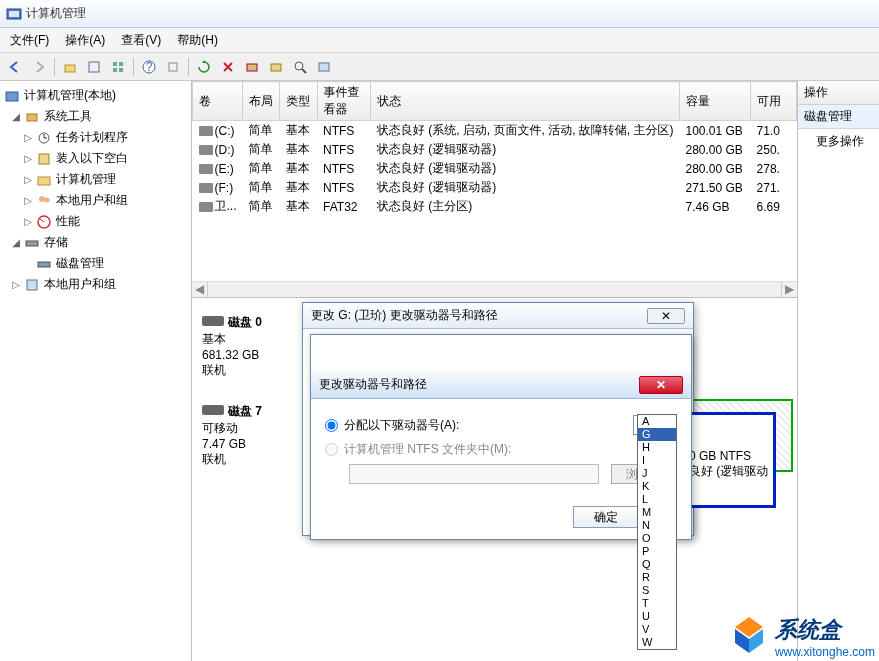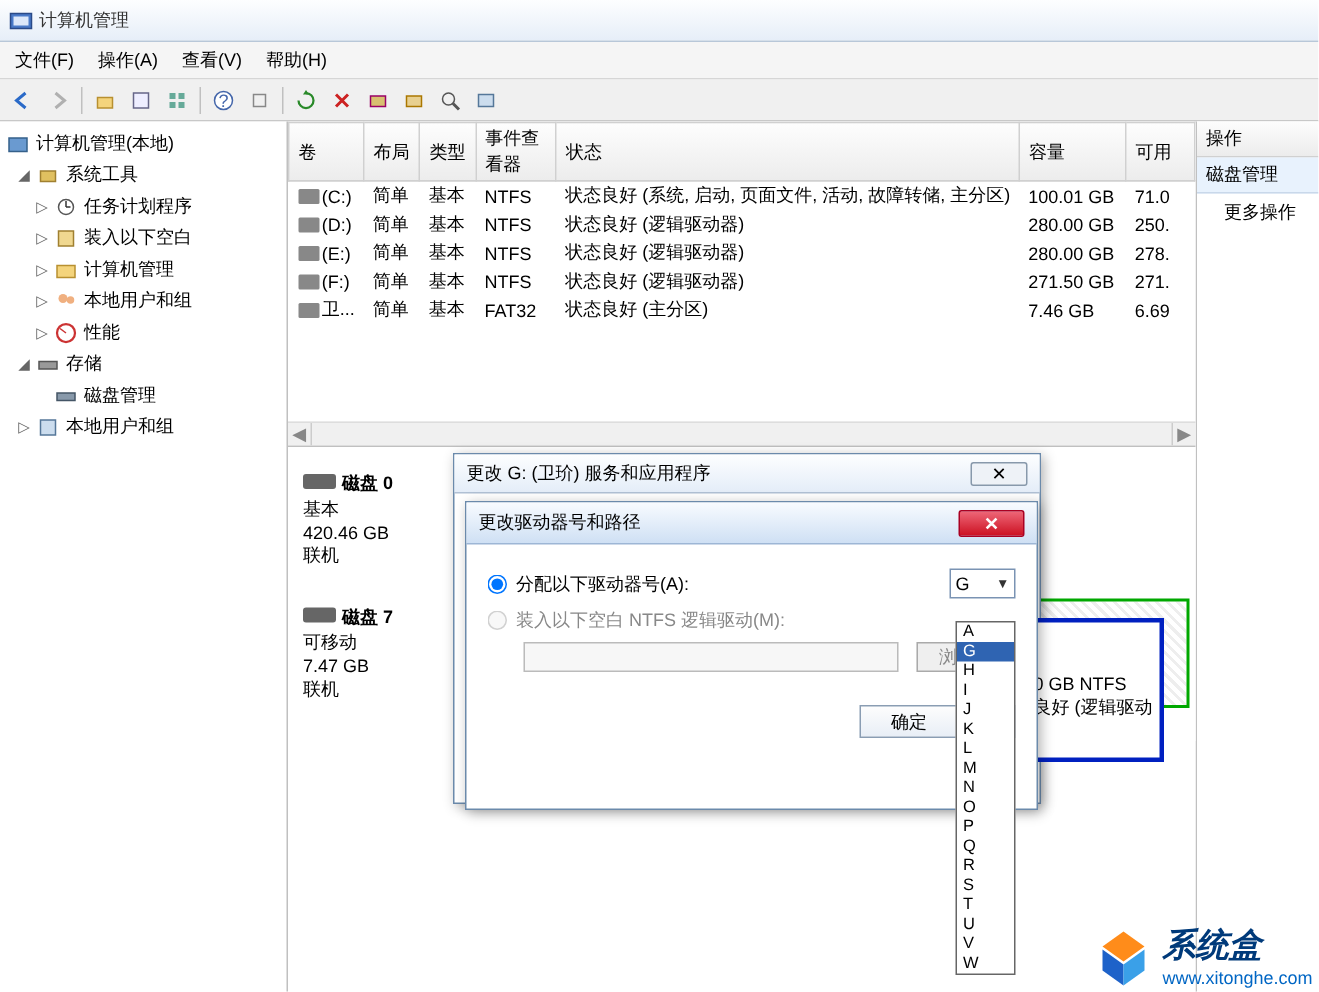--- a/index.html
+++ b/index.html
@@ -48,41 +48,41 @@
 .action-section { background: #e8f2fd; border-bottom: 1px solid #c9d8ea; padding: 3px 6px; }
 .action-more { padding: 4px 6px 4px 18px; }
 
 
 .dlg { position: absolute; background: #fff; border: 1px solid #6b8aab; box-shadow: 2px 2px 8px rgba(0,0,0,.3); }
 .dlg-outer { left: 302px; top: 302px; width: 392px; height: 234px; }
 .dlg-title-outer { height: 26px; background: linear-gradient(#fdfeff,#e4edf8); border-bottom:1px solid #b0c0d4; display:flex; align-items:center; padding:0 8px; }
 .dlg-close-o { margin-left:auto; width:38px; height:16px; border:1px solid #8899ab; border-radius:2px; display:flex; align-items:center; justify-content:center; background:#eef2f7; font-size:10px; }
 
 .dlg-inner { left: 310px; top: 334px; width: 382px; height: 206px; z-index: 10; }
-.dlg-title-inner { height: 28px; background: linear-gradient(#f8fbff,#cfe0f4); border-bottom:1px solid #9db6d5; display:flex; align-items:center; padding:12px 8px; }
+.dlg-title-inner { height: 28px; background: linear-gradient(#f8fbff,#cfe0f4); border-bottom:1px solid #9db6d5; display:flex; align-items:center; padding:12px 8px;margin-top:36px; }
 .dlg-close-x { margin-left:auto; width: 44px; height: 18px; background: linear-gradient(#e67,#c12); border:1px solid #a02; border-radius:2px; color:#fff; display:flex; align-items:center; justify-content:center; font-weight:bold; }
 .dlg-body { padding: 10px 14px; }
 .radio-row { display:flex; align-items:center; gap:6px; margin: 6px 0; }
 .drive-select { width: 44px; height: 20px; border:1px solid #7a93b3; background:#fff; display:inline-flex; align-items:center; justify-content:space-between; padding:0 3px; }
 .drive-select .arrow { font-size:9px; color:#333; }
 .path-input { width: 250px; height: 20px; border:1px solid #bbb; background:#f7f7f7; }
 .browse-btn { width:54px; height:20px; border:1px solid #aaa; background:#efefef; color:#888; margin-left:6px; }
 .dlg-btnrow { display:flex; justify-content:flex-end; gap:8px; padding: 6px 14px 0 14px; }
 .dlg-btn { width:66px; height:22px; border:1px solid #8a9db3; background:linear-gradient(#fdfdfd,#e8eef6); }
 
 
 .drive-dropdown { position:absolute; left: 637px; top: 414px; width: 40px; background:#fff; border:1px solid #666; z-index: 50; max-height: 248px; overflow:hidden; }
 .drive-dropdown div { padding: 0 4px; height: 13px; line-height:13px; font-size:11px; }
 .drive-dropdown div.sel { background:#2f64b2; color:#fff; }
 
 
 .ghost-part { position:absolute; left: 684px; top: 412px; width: 92px; height: 96px; border:3px solid #0020c0; background:#fff; padding:4px 2px; z-index:5; }
 
 
-.watermark { position:absolute; right: 4px; bottom: 2px; display:flex; align-items:flex-end; gap:6px; z-index:100; }
+.watermark { position:absolute; right: 4px; bottom: 2px; display:flex; align-items:flex-start; gap:6px; z-index:100; }
 .wm-logo { width:40px; height:40px; }
 .wm-text .big { font-size:22px; font-weight:bold; color:#003a7a; font-style:italic; }
 .wm-text .url { font-size:12px; color:#0066c4; }
 
 svg { display:block; }
 </style>
 </head>
 <body>
 
 <div class="titlebar">
@@ -353,21 +353,21 @@
       <div style="width:16px;border-right:1px solid #ccc;text-align:center;color:#888">◀</div>
       <div style="flex:1"></div>
       <div style="width:16px;border-left:1px solid #ccc;text-align:center;color:#888">▶</div>
     </div>
 
     <div class="disk-area">
       <div class="disk-block">
         <div class="disk-info">
           <div><span class="disk-icon"></span><b>磁盘 0</b></div>
           <div>基本</div>
-          <div>420.46 GB</div>
+          <div>681.32 GB</div>
           <div>联机</div>
         </div>
       </div>
 
       <div class="disk-block">
         <div class="disk-info">
           <div><span class="disk-icon"></span><b>磁盘 7</b></div>
           <div>可移动</div>
           <div>7.47 GB</div>
           <div>联机</div>
@@ -384,21 +384,21 @@
 
   <div class="action-panel">
     <div class="action-header">操作</div>
     <div class="action-section">磁盘管理</div>
     <div class="action-more">更多操作</div>
   </div>
 </div>
 
 <div class="dlg dlg-outer">
   <div class="dlg-title-outer">
-    <span>更改 G: (卫玠) 服务和应用程序</span>
+    <span>更改 G: (卫玠) 更改驱动器号和路径</span>
     <span class="dlg-close-o">
         <span>✕</span>
       </span>
   </div>
   <div style="position:absolute; bottom:8px; right:14px; display:flex; gap:8px;">
     <button class="dlg-btn">确定</button>
     <button class="dlg-btn" style="width:30px;overflow:hidden">取</button>
   </div>
 </div>
 
@@ -412,21 +412,21 @@
       <input type="radio" checked="" style="">
       <span>分配以下驱动器号(A):</span>
       <span style="flex:1"></span>
       <span class="drive-select">
         <span>G</span>
           <span class="arrow">▼</span>
       </span>
     </div>
     <div class="radio-row" style="color:#888">
       <input type="radio" disabled="" style="">
-      <span>装入以下空白 NTFS 逻辑驱动(M):</span>
+      <span>计算机管理 NTFS 文件夹中(M):</span>
     </div>
     <div class="radio-row">
       <span style="width:18px"></span>
       <input class="path-input" disabled="" style="">
       <button class="browse-btn" disabled="">浏览</button>
     </div>
   </div>
   <div class="dlg-btnrow">
     <button class="dlg-btn">确定</button>
     <button class="dlg-btn" style="width:30px;overflow:hidden">取</button>

